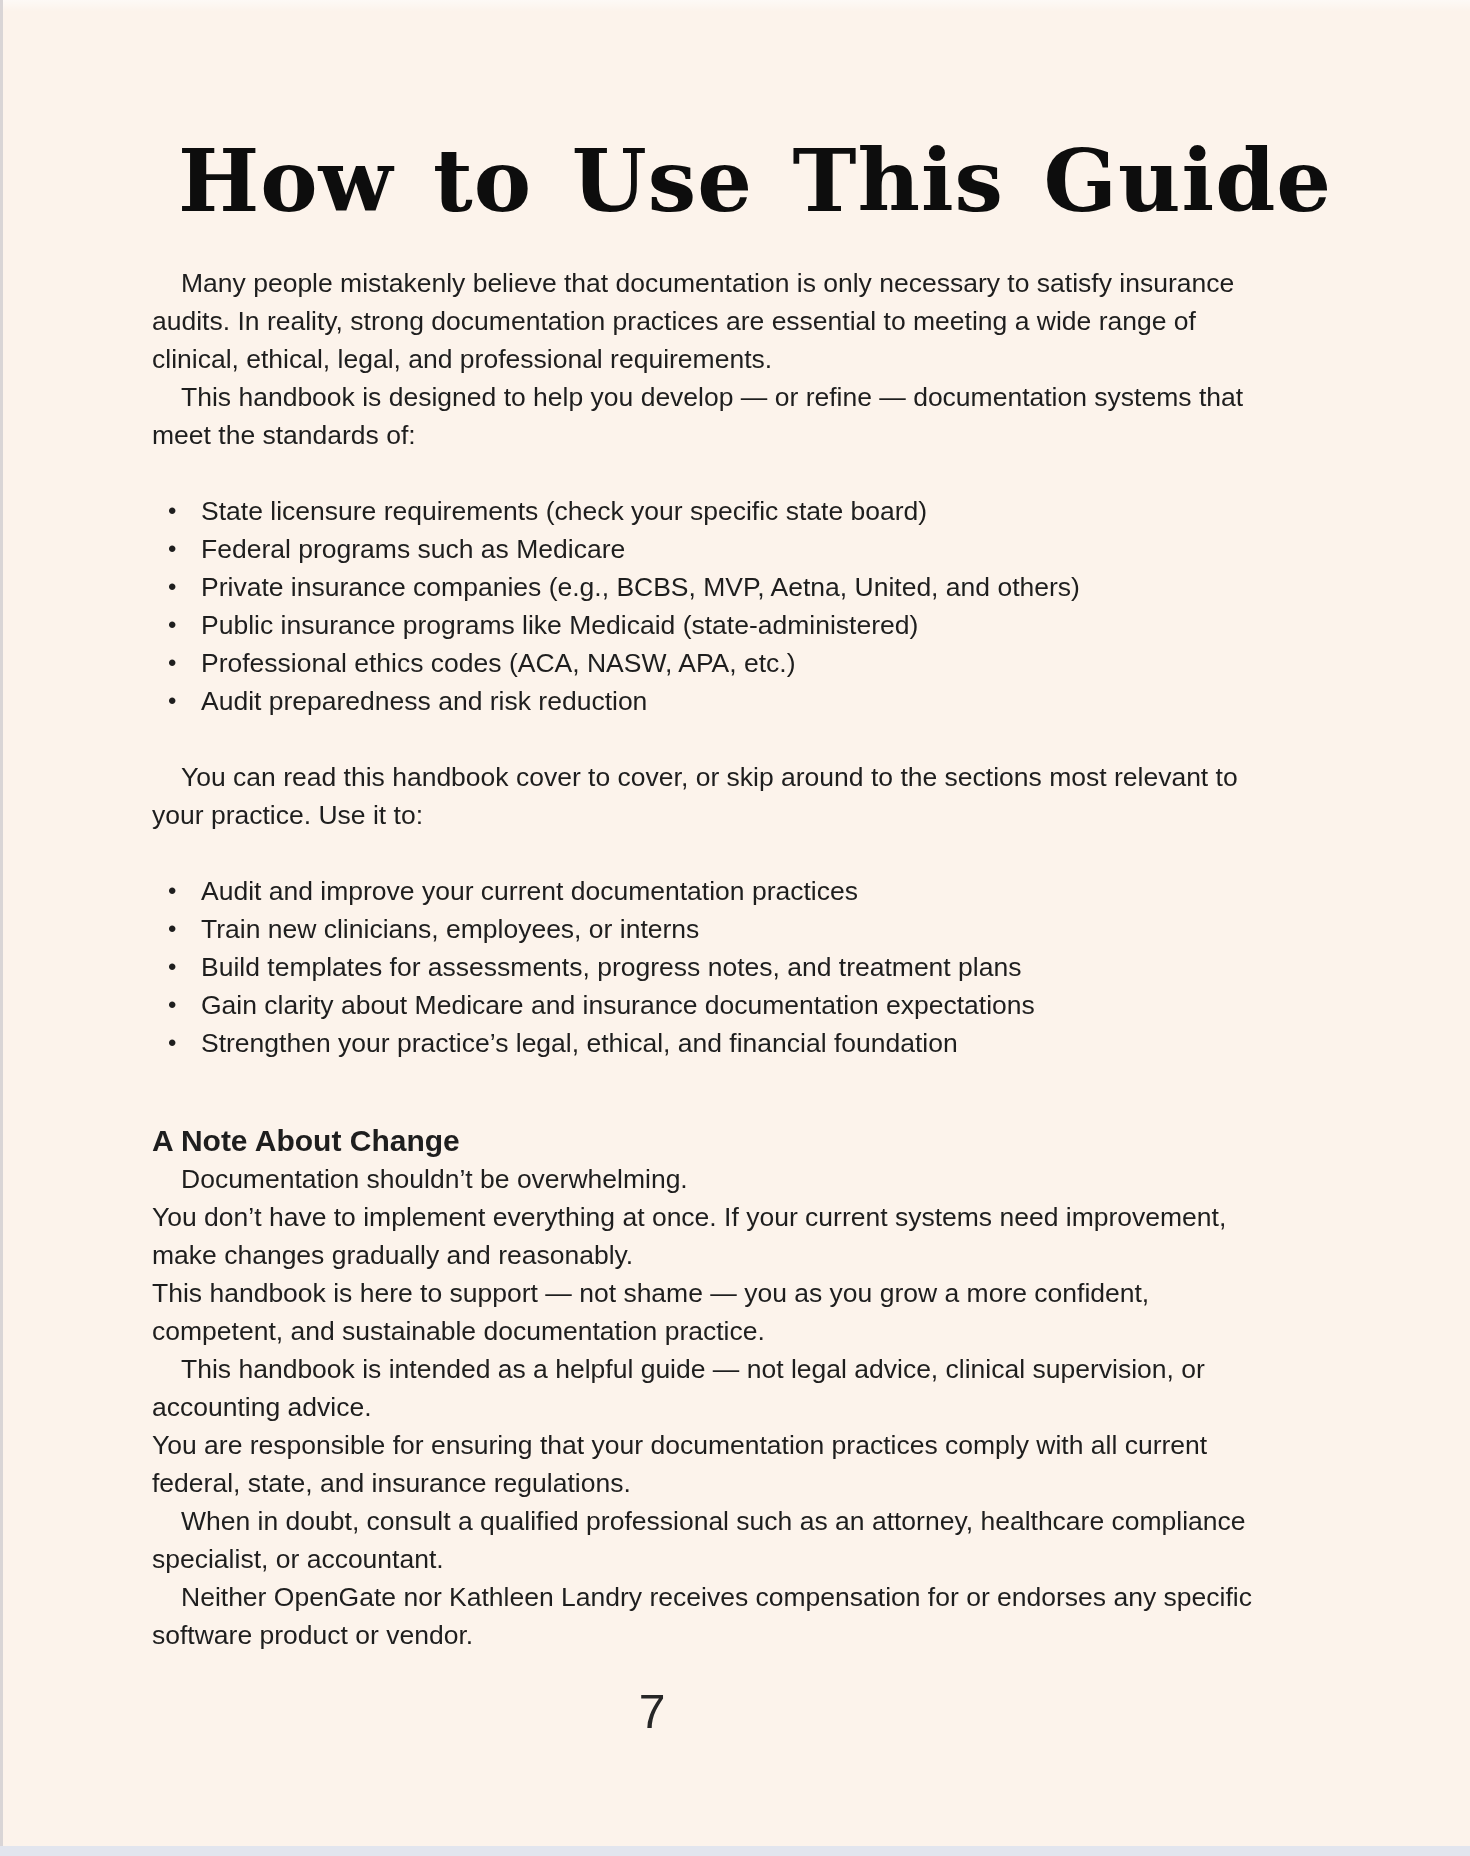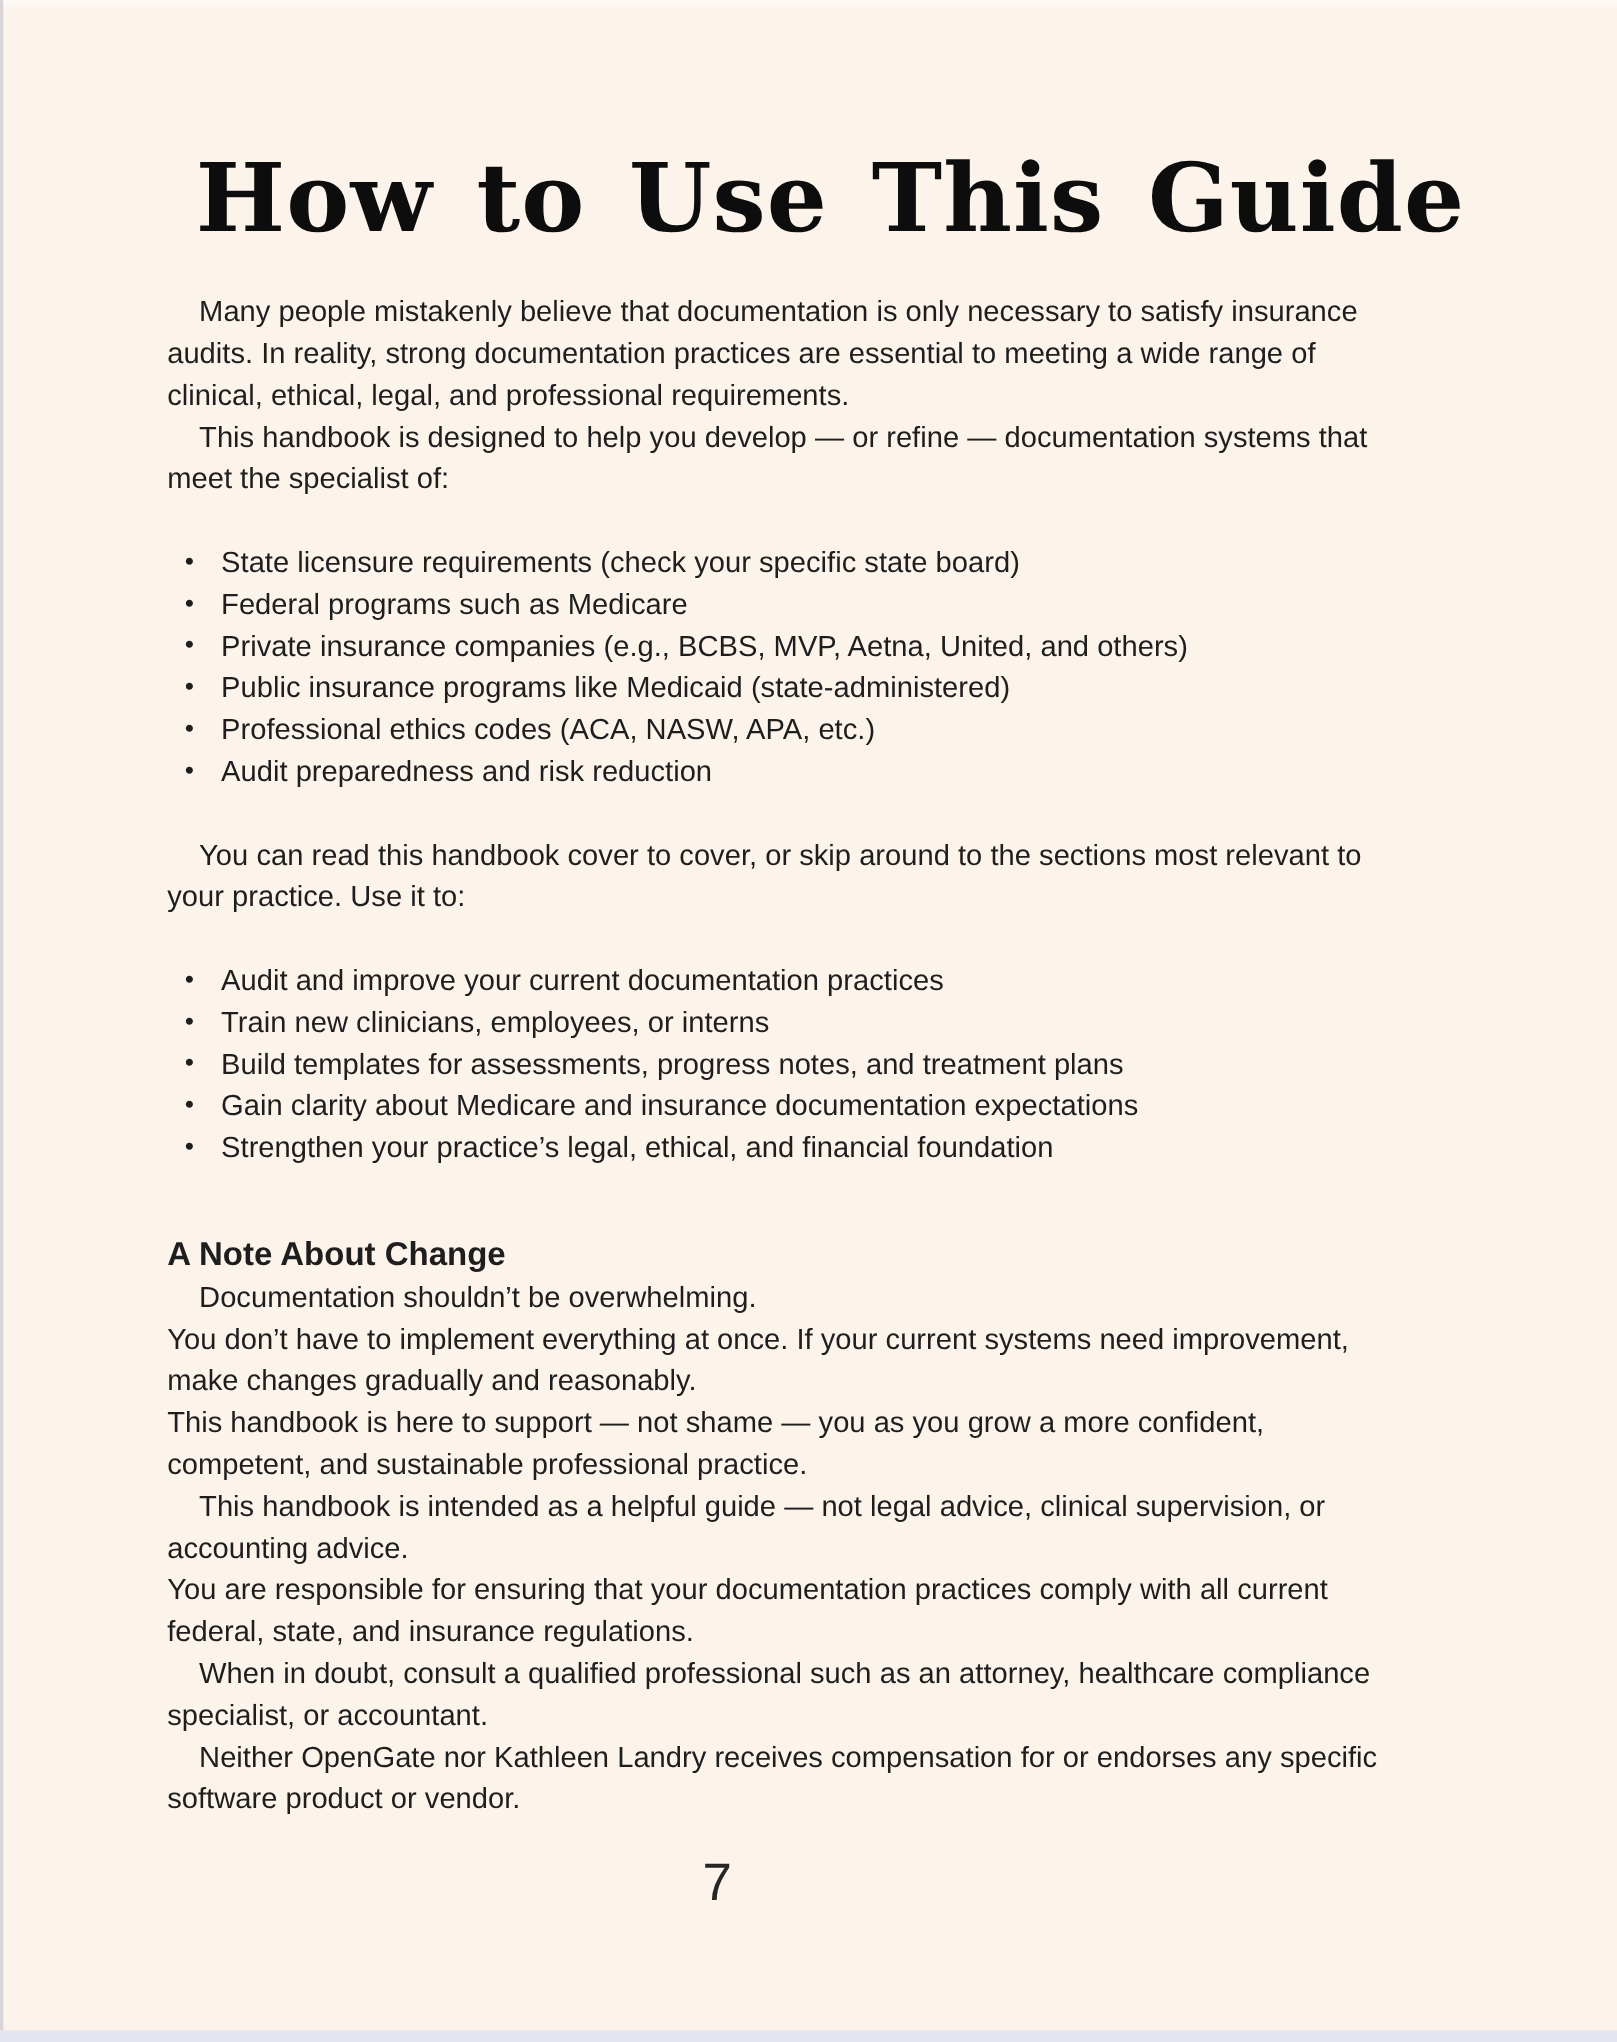--- a/index.html
+++ b/index.html
@@ -98,21 +98,21 @@
 <body>
 
 <div class="page">
 
   <h1 class="doc-title">How to Use This Guide</h1>
 
   <div class="content">
 
     <p class="indent">Many people mistakenly believe that documentation is only necessary to satisfy insurance audits. In reality, strong documentation practices are essential to meeting a wide range of clinical, ethical, legal, and professional requirements.</p>
 
-    <p class="indent">This handbook is designed to help you develop — or refine — documentation systems that meet the specialist of:</p>
+    <p class="indent">This handbook is designed to help you develop — or refine — documentation systems that meet the standards of:</p>
 
     <ul class="bullets">
         <li><b>State licensure requirements</b><span> (check your specific state board)</span></li>
         <li><span>Federal programs such as </span><b>Medicare</b></li>
         <li><b>Private insurance companies</b><span> (e.g., BCBS, MVP, Aetna, United, and others)</span></li>
         <li><span>Public insurance programs like </span><b>Medicaid</b><span> (state-administered)</span></li>
         <li><span>Professional </span><b>ethics</b><span> codes (ACA, NASW, APA, etc.)</span></li>
         <li><b>Audit</b><span> preparedness and risk reduction</span></li>
       </ul>
 
@@ -124,21 +124,21 @@
         <li><span>Build templates for assessments, progress notes, and treatment plans</span></li>
         <li><span>Gain clarity about Medicare and insurance documentation expectations</span></li>
         <li><span>Strengthen your practice’s legal, ethical, and financial foundation</span></li>
       </ul>
 
     <h2 class="section-heading">A Note About Change</h2>
 
     <div>
         <p class="indent">Documentation shouldn’t be overwhelming.</p>
         <p>You don’t have to implement everything at once. If your current systems need improvement, make changes gradually and reasonably.</p>
-        <p>This handbook is here to support — not shame — you as you grow a more confident, competent, and sustainable professional practice.</p>
+        <p>This handbook is here to support — not shame — you as you grow a more confident, competent, and sustainable documentation practice.</p>
       </div>
 
 
     <div>
         <p class="indent">This handbook is intended as a helpful guide — not legal advice, clinical supervision, or accounting advice.</p>
         <p>You are responsible for ensuring that your documentation practices comply with all current federal, state, and insurance regulations.</p>
         <p class="indent">When in doubt, consult a qualified professional such as an attorney, healthcare compliance specialist, or accountant.</p>
         <p class="indent">Neither OpenGate nor Kathleen Landry receives compensation for or endorses any specific software product or vendor.</p>
       </div>
 

